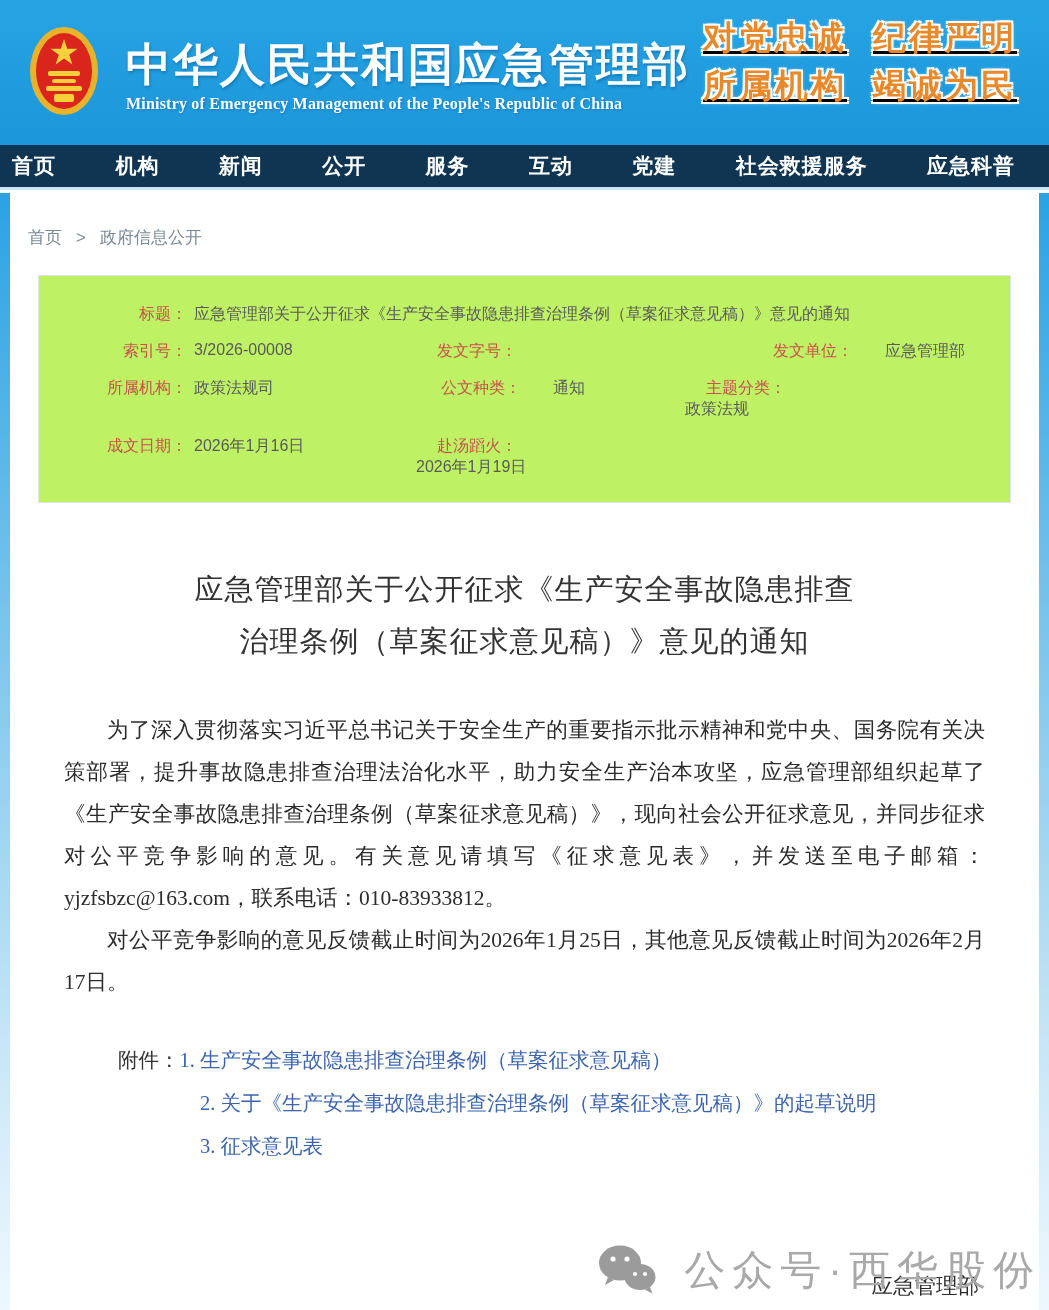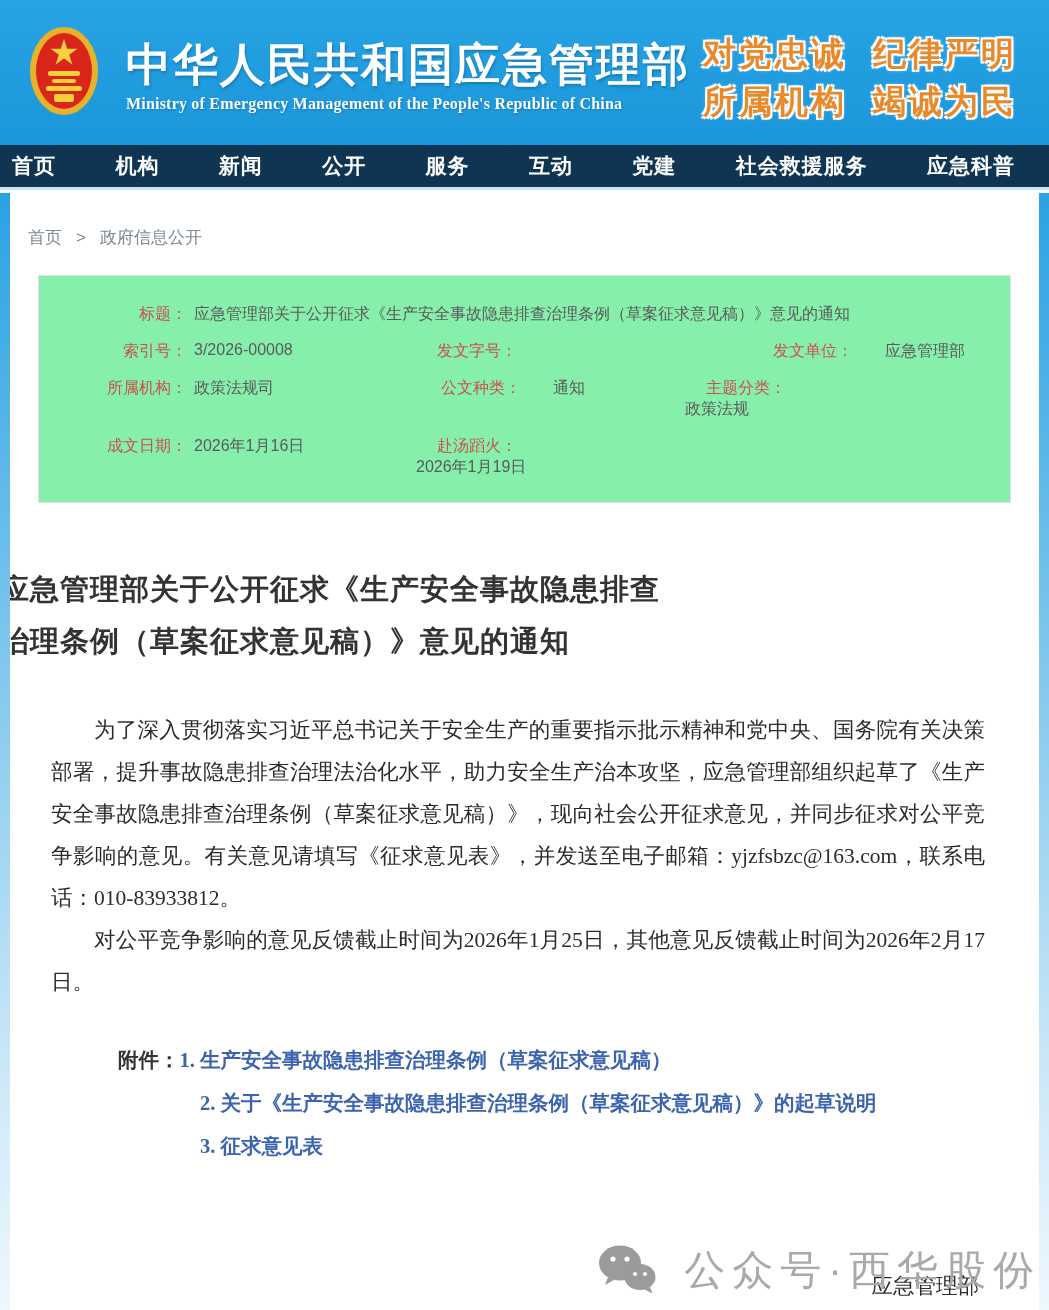--- a/index.html
+++ b/index.html
@@ -24,22 +24,23 @@
     letter-spacing:2px; line-height:1.1;
     text-shadow:1px 2px 3px rgba(0,60,110,.35);
   }
   .hdr-subtitle {
     color:#ffffff; font-size:16px; font-weight:bold;
     font-family:"Liberation Serif", serif;
     margin-top:6px; letter-spacing:.2px;
     text-shadow:1px 1px 2px rgba(0,60,110,.3);
   }
   .hdr-slogans {
-    position:absolute; right:32px; top:30px;
+    position:absolute; right:32px; top:14px;
     text-align:right;
+    text-decoration:underline;
   }
   .slogan-line {
     font-size:33px; font-weight:bold; letter-spacing:3px;
     color:#e8892c; line-height:48px; white-space:nowrap;
     font-family:"Liberation Serif", serif;
     text-shadow:-2px -2px 0 #fff, 2px -2px 0 #fff, -2px 2px 0 #fff,
                  2px 2px 0 #fff, 0 0 4px #fff;
   }
   .slogan-line .gap { display:inline-block; width:26px; }
   
@@ -64,57 +65,57 @@
   
   .breadcrumb {
     margin:36px 0 0 28px;
     font-size:17px; color:#7b8a94; display:flex; gap:14px; align-items:center;
   }
   .breadcrumb a { color:#7b8a94; text-decoration:none; cursor:pointer; }
   
   .meta-box {
     margin:26px 38px 0 38px;
     border:1px solid #e3e3e3;
-    background:#86efac;
+    background:#bef264;
     padding:20px 0 16px 0;
     font-size:16px;
   }
   .meta-row { display:flex; align-items:flex-start; padding:8px 0; }
   .meta-label {
     color:#c9514b; text-align:right; flex:0 0 auto; white-space:nowrap;
   }
   .meta-value { color:#5a5a5a; padding-left:7px; }
   .w-c1 { width:148px; }
   .w-c2 { width:108px; }
   .w-c3 { width:112px; }
   .cell { display:flex; }
   .cell.c1 { width:370px; }
   .cell.c2 { width:332px;flex-direction:column; }
   .cell.c3 { flex:1;gap:25px; }
   
   .doc-title {
-    margin-top:60px; text-align:left;
-    font-family:"Liberation Serif", serif;
-    font-size:29px; font-weight:700; color:#333;
+    margin-top:60px; text-align:center;
+    font-family:"Liberation Serif", serif;
+    font-size:29px; font-weight:400; color:#333;
     line-height:52px; letter-spacing:1px;
   }
   .doc-body {
-    margin:42px 64px 0 51px;
+    margin:42px 64px 0 64px;
     font-family:"Liberation Serif", serif;
     font-size:21.5px; color:#2b2b2b;
     line-height:42px; text-align:justify;
   }
   .doc-body p { text-indent:2em; }
   
   .attachments {
     margin:36px 64px 0 118px;
     font-family:"Liberation Serif", serif;
     font-size:20.5px; line-height:43px; color:#333;
   }
-  .att-row { display:flex;font-weight:bold; }
+  .att-row { display:flex; }
   .att-label { flex:0 0 auto; color:#333; }
   .att-row.indent { padding-left:82px; }
   .att-link { color:#3c64ae; text-decoration:none; cursor:pointer; }
   
   .signature {
     margin:96px 70px 0 0;
     text-align:right;
     font-family:"Liberation Serif", serif;
     font-size:21.5px; color:#2b2b2b; line-height:44px;
   }

